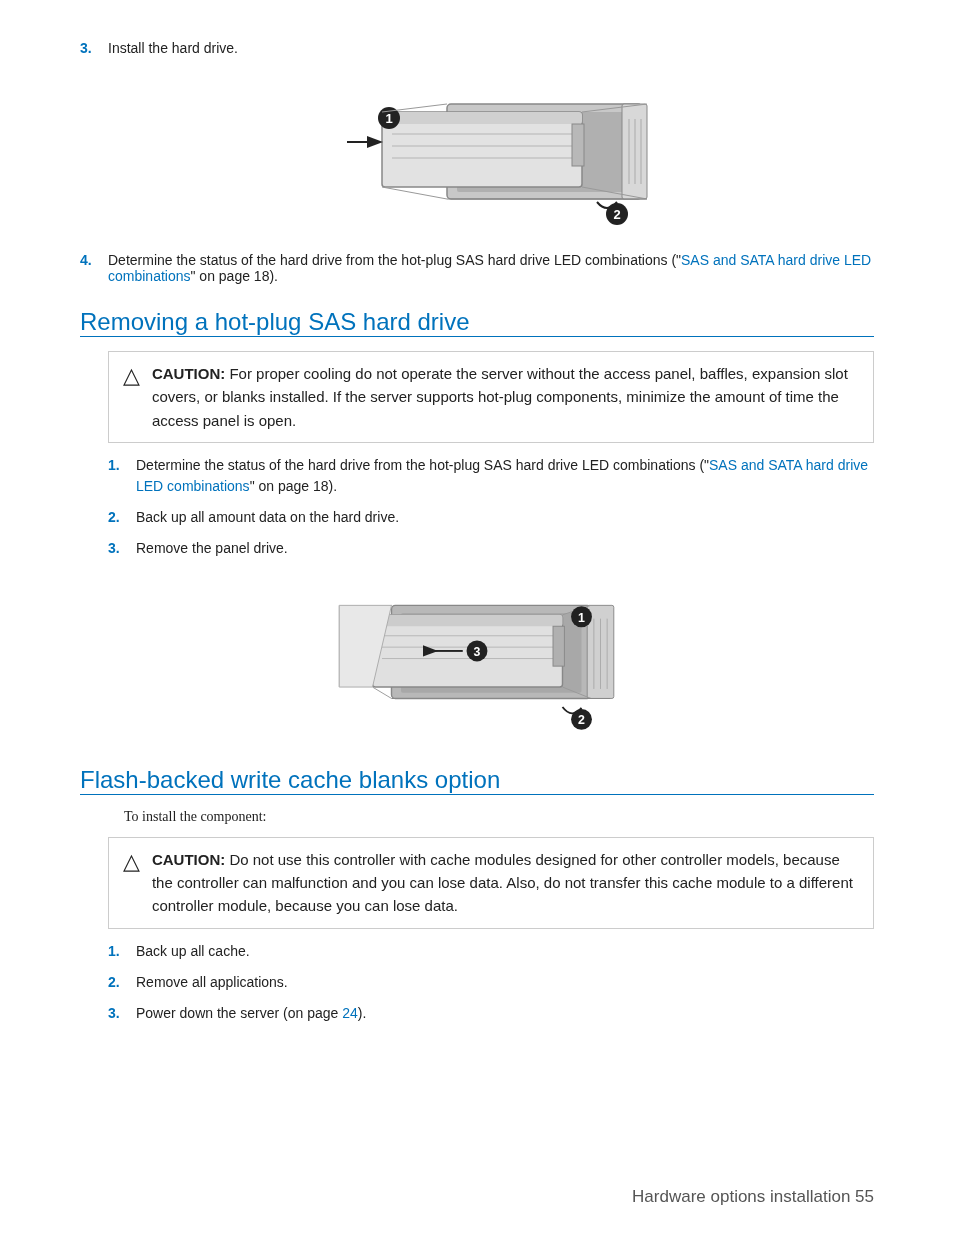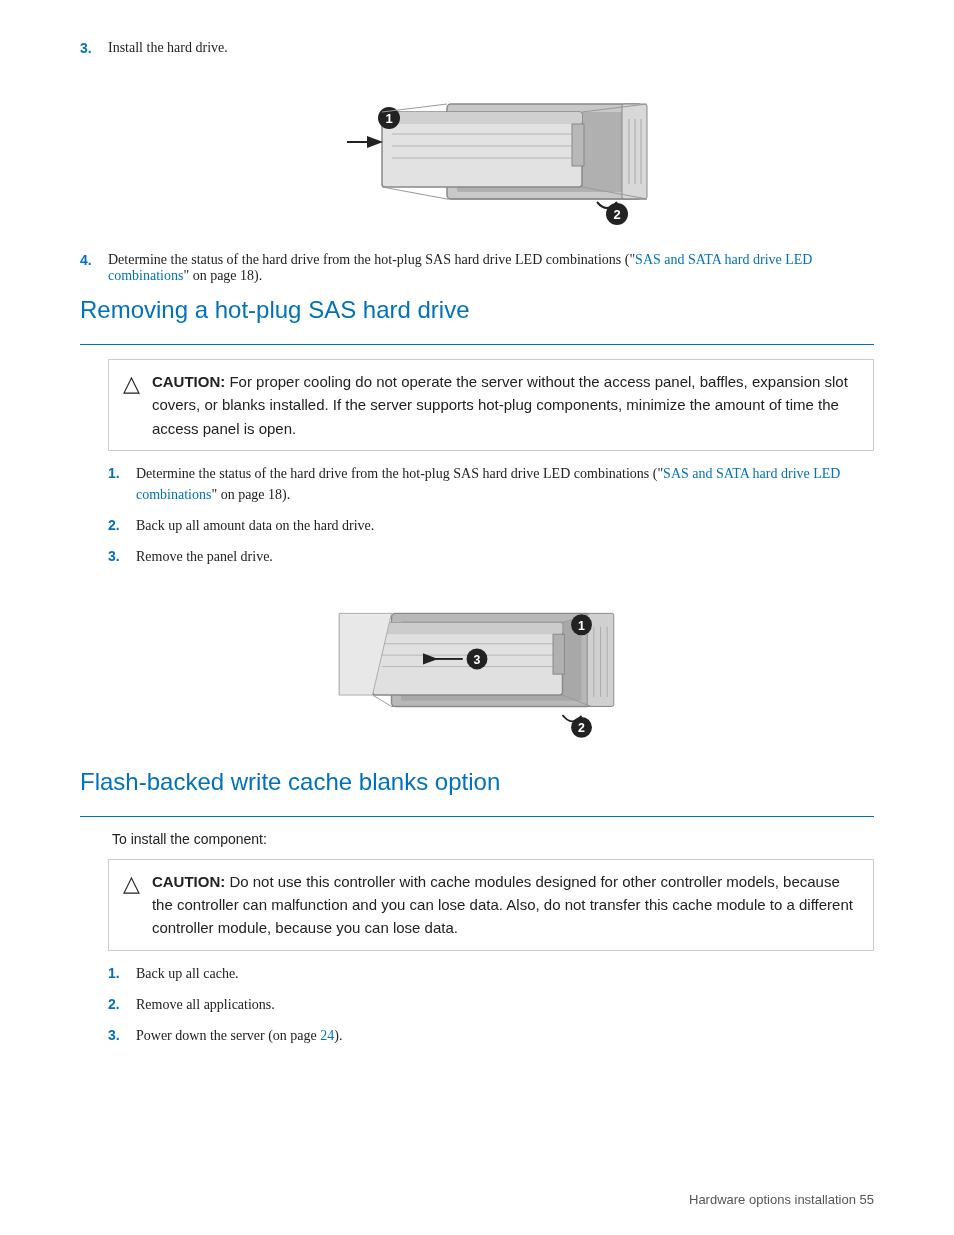--- a/index.html
+++ b/index.html
@@ -18,33 +18,32 @@
       line-height: 1.5;
     }
     .step-num {
       color: #0072bc;
       font-weight: bold;
       min-width: 28px;
       flex-shrink: 0;
     }
     .step-text {
       flex: 1;
-      font-family: Liberation Serif, serif;
     }
     .link-blue {
       color: #0072bc;
       text-decoration: none;
     }
     .section-title {
       color: #0072bc;
       font-size: 24px;
       font-weight: normal;
       border-bottom: 1px solid #0072bc;
-      padding-bottom: 20px;
-      margin: 12px 0 14px 0;
+      padding-bottom: 0;
+      margin: 24px 0 14px 0;
     }
     .caution-box {
       display: flex;
       align-items: flex-start;
       border: 1px solid #ccc;
       padding: 10px 14px;
       margin: 12px 0 12px 28px;
       gap: 12px;
     }
     .caution-icon {
@@ -63,21 +62,21 @@
     }
     .diagram-container {
       display: flex;
       justify-content: center;
       margin: 18px 0 18px 0;
     }
     .footer-bar {
       position: fixed;
       bottom: 28px;
       right: 80px;
-      font-size: 13px;
+      font-size: 17px;
       color: #555;
     }
     
     .hd-diagram {
       width: 380px;
       height: 160px;
     }
     
     .hd-remove-diagram {
       width: 380px;
@@ -229,21 +228,21 @@
     <text x="310" y="153" text-anchor="middle" font-size="13" fill="white" font-weight="bold">2</text>
     <path d="M 290 135 Q 300 148 310 136" stroke="#222" stroke-width="2" fill="none"></path>
 
     <polygon points="55,28 110,28 90,114 55,114" fill="#e8e8e8" stroke="#aaa" stroke-width="1"></polygon>
     <line x1="55" y1="28" x2="55" y2="114" stroke="#bbb" stroke-width="1"></line>
   </svg>
 </div>
 
 <h2 class="section-title">Flash-backed write cache blanks option</h2>
 
-<p style="margin-bottom: 12px; margin-left: 32px;">To install the component:</p>
+<p style="margin-bottom: 12px; margin-left: 44px; font-family: Liberation Serif, serif;">To install the component:</p>
 
 <div class="caution-box">
   <span class="caution-icon">△</span>
   <span class="caution-text">
     <span class="caution-label">CAUTION:</span><span> Do not use this controller with cache modules designed for other controller models, because the controller can malfunction and you can lose data. Also, do not transfer this cache module to a different controller module, because you can lose data.</span>
   </span>
 </div>
 
 <div class="steps-block">
   <div class="step-item">

